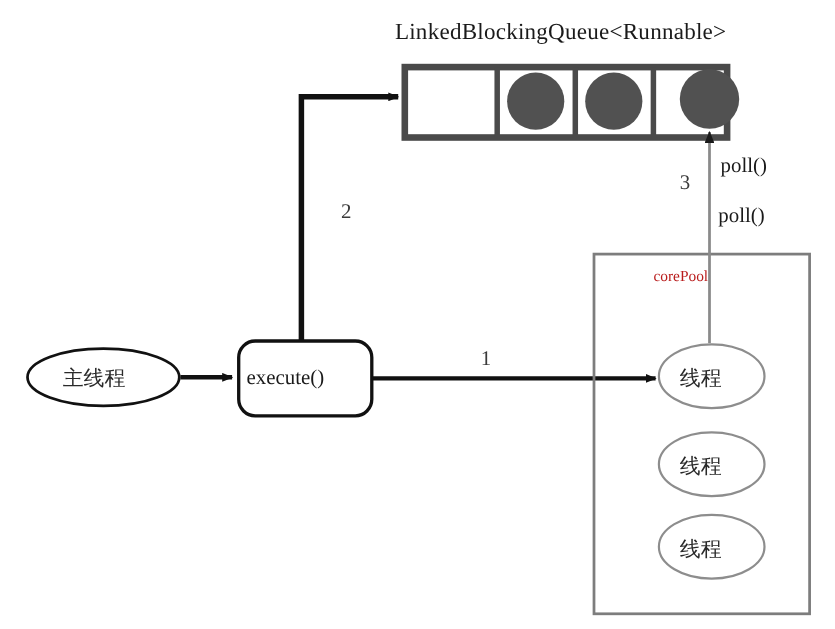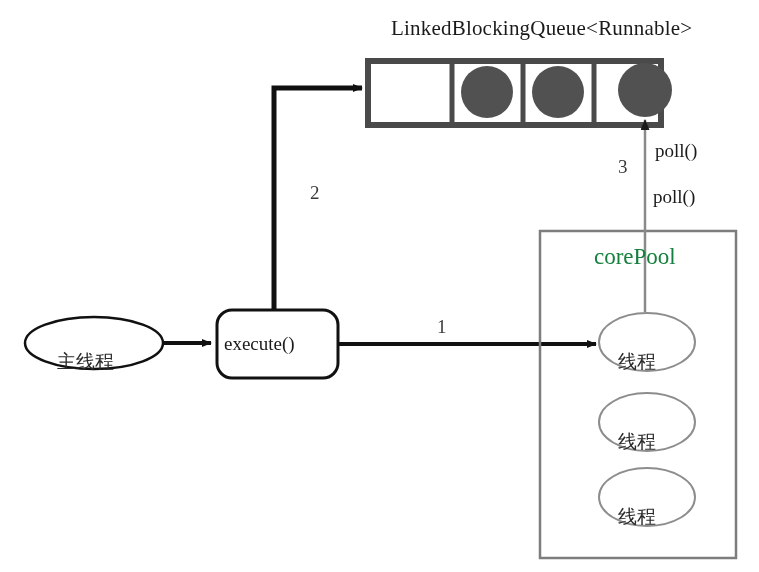--- a/index.html
+++ b/index.html
@@ -24,43 +24,41 @@
   }
   .lbl {
     position: absolute;
     white-space: nowrap;
     color: #1a1a1a;
     font-family: "Liberation Serif", "DejaVu Serif", serif;
   }
   .title-lbl {
     font-size: 21px;
     letter-spacing: 0.2px;
-    margin-left: 32px;
   }
   .cn-lbl {
     font-family: "DejaVu Sans", "Liberation Sans", sans-serif;
     font-size: 19px;
     color: #2a2a2a;
-    margin-top: 18px;
   }
   .mono-lbl {
     font-size: 19px;
   }
   .num-lbl {
     font-size: 19px;
     color: #3a3a3a;
   }
   .api-lbl {
     font-size: 19px;
     color: #1a1a1a;
     text-align: right;
   }
   .pool-lbl {
-    font-size: 23px;
-    color: #15803d;
+    font-size: 14px;
+    color: #b91c1c;
   }
 </style>
 </head>
 <body>
 
 <div id="canvas">
 
   <svg id="diagram" viewBox="0 0 759 572">
     <defs>
       <marker id="arrowBlack" markerWidth="10" markerHeight="8" refX="9" refY="4" orient="auto" markerUnits="userSpaceOnUse">

